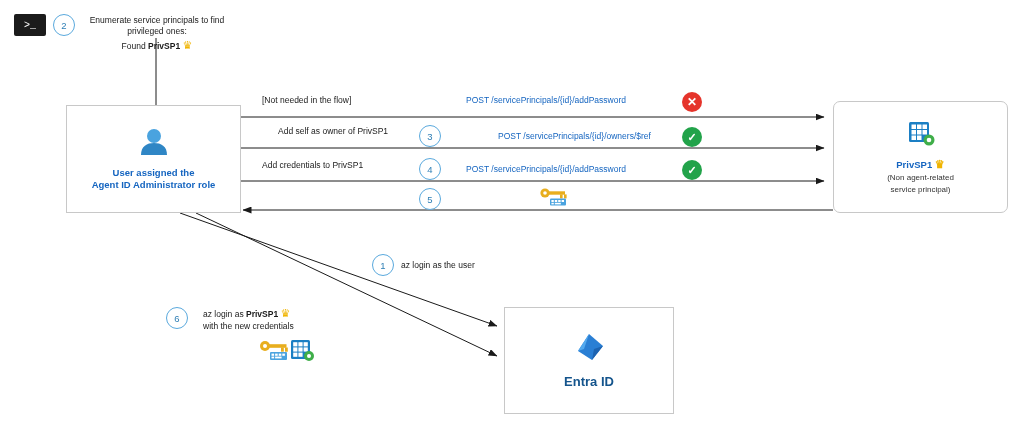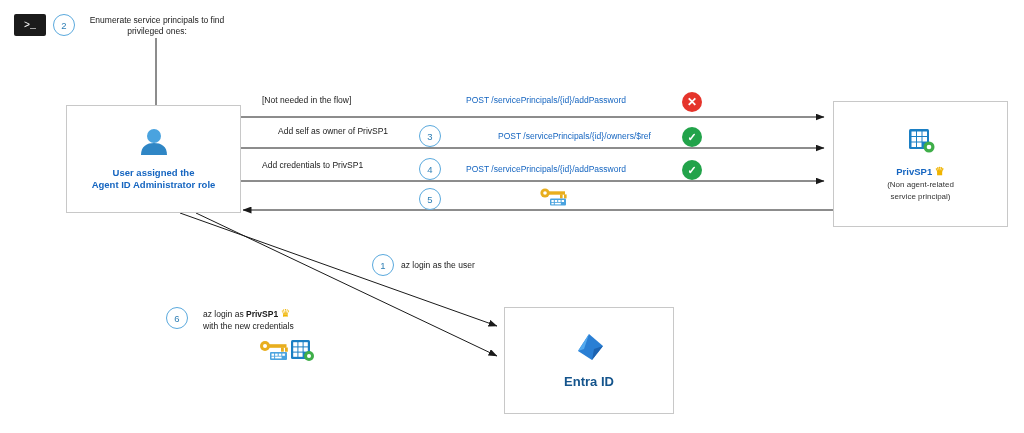--- a/index.html
+++ b/index.html
@@ -32,21 +32,21 @@
   .node-box {
     position: absolute;
     border: 1px solid #c8c8c8;
     background: #ffffff;
     box-sizing: border-box;
   }
   #user-box {
     left: 66px; top: 105px; width: 175px; height: 108px;
   }
   #sp-box {
-    left: 833px; top: 101px; width: 175px; height: 126px;
+    left: 833px; top: 101px; width: 175px; height: 112px; border-radius: 7px;
   }
   #entra-box {
     left: 504px; top: 307px; width: 170px; height: 107px;
   }
 
   .node-inner {
     width: 100%; height: 100%;
     display: flex;
     flex-direction: column;
     align-items: center;
@@ -173,20 +173,24 @@
     <span>&gt;_</span>
   </div>
 
   <div class="step-circle" style="left:53px; top:14px;">
     <span>2</span>
   </div>
 
   <div class="txt center" style="left:72px; top:15px; width:170px;">
     <div>Enumerate service principals to find</div>
     <div>privileged ones:</div>
+    <div>
+      <span>Found </span><span class="bold">PrivSP1</span>
+      <span class="crown">♛</span>
+    </div>
   </div>
 
   <div class="node-box" id="user-box">
     <div class="node-inner">
       <span>
         <svg width="34" height="30" viewBox="0 0 34 30" aria-hidden="true">
           <circle cx="17" cy="9" r="7" fill="#4aa3df"></circle>
           <path d="M4 28 C4 19 10 16 17 16 C24 16 30 19 30 28 Z" fill="#2f86c5"></path>
         </svg>
       </span>

